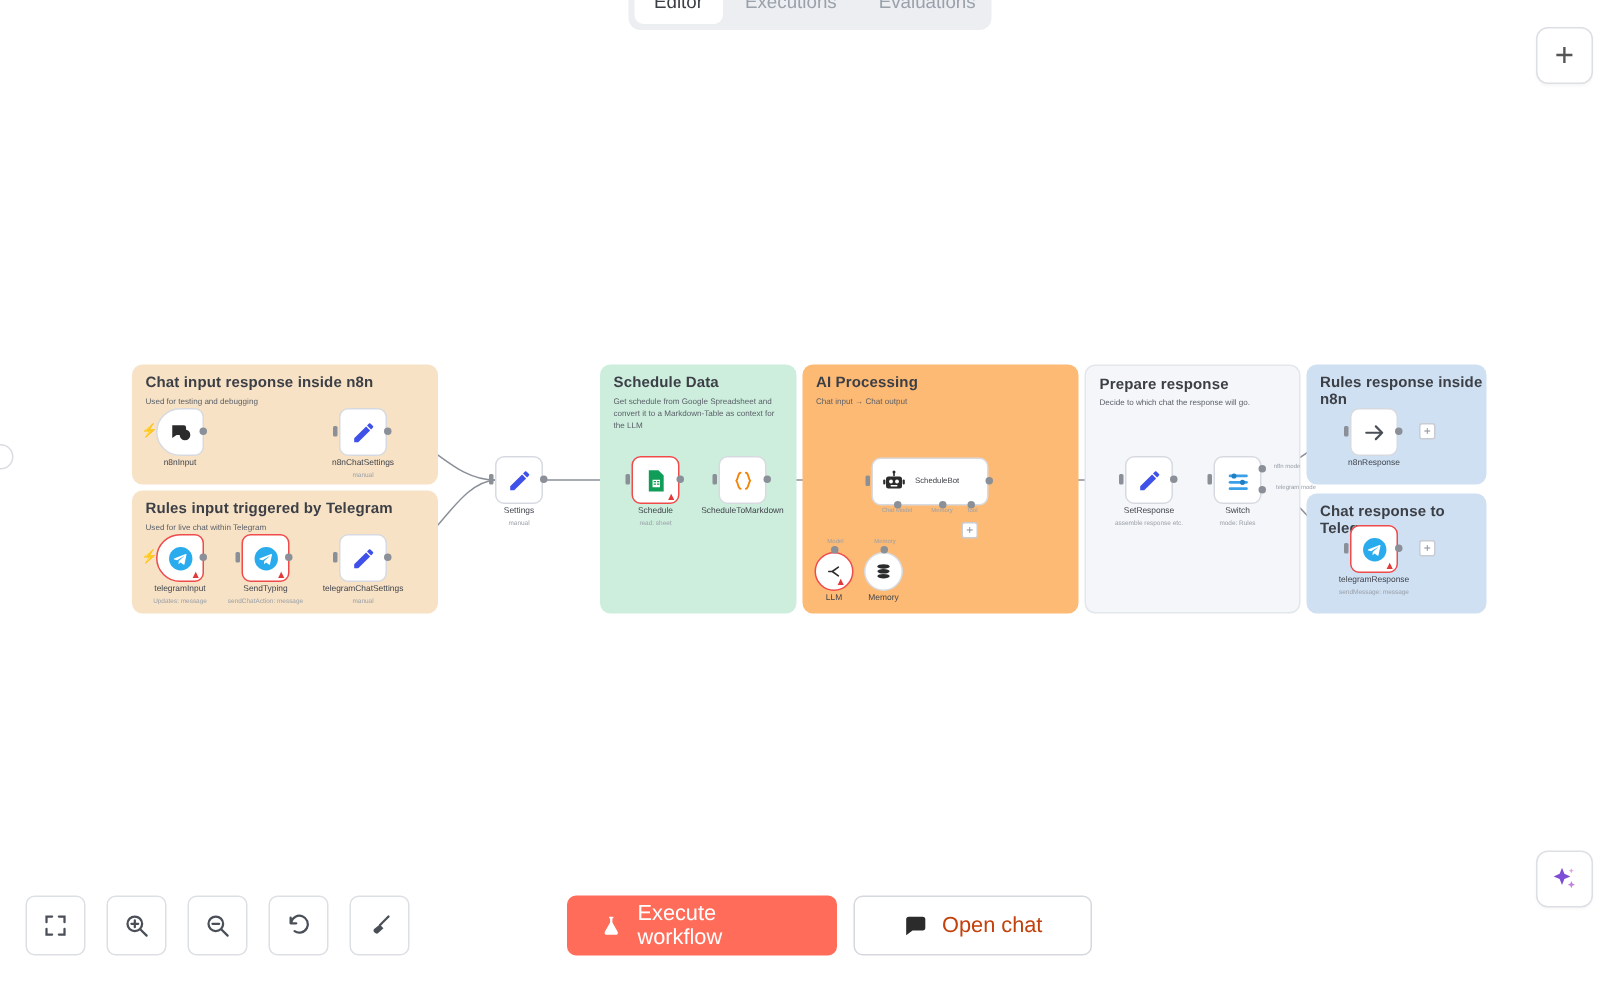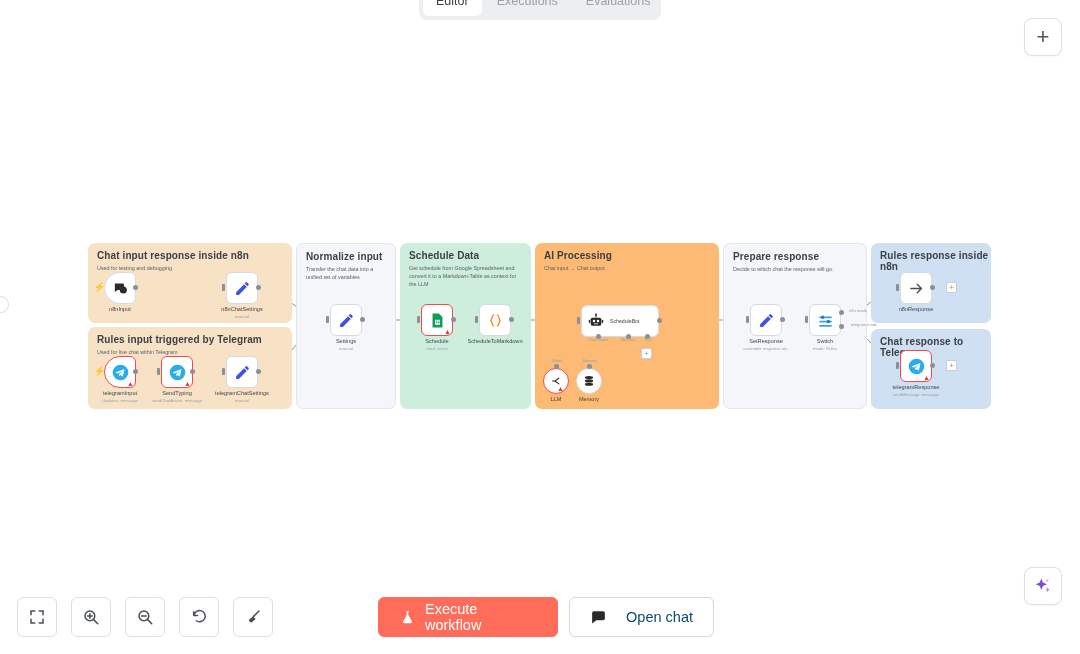--- a/index.html
+++ b/index.html
@@ -111,30 +111,30 @@
 
   
   .tb-btn {
     position: absolute; width: 40px; height: 40px;
     background: #fff; border: 1px solid #dcdfe4; border-radius: 6px;
     display: flex; align-items: center; justify-content: center;
     cursor: pointer;
   }
   .action-btn {
     position: absolute; height: 40px; border-radius: 6px;
-    display: flex; align-items: center; justify-content: space-between;
+    display: flex; align-items: center; justify-content: center;
     gap: 9px; cursor: pointer; font-size: 14.5px; padding: 0 20px;
   }
   #execute-workflow-button {
     left: 378px; top: 597px; width: 180px;
     background: #ff6d5a; color: #fff; border: 1px solid #ff6d5a;
   }
   #open-chat-button {
-    left: 569px; top: 597px; width: 145px;
-    background: #fff; color: #0c4a6e; border: 1px solid #d5d8dd;
+    left: 569px; top: 597px; width: 159px;
+    background: #fff; color: #c2410c; border: 1px solid #d5d8dd;
   }
   svg { display: block; }
 </style>
 </head>
 <body>
 
 <div id="canvas">
 
   <svg width="1080" height="654" style="position:absolute;left:0;top:0;pointer-events:none;">
     <g stroke="#8a8f98" stroke-width="1" fill="none">
@@ -180,24 +180,20 @@
   <div class="group" id="grp-0" style="left:88px;top:243px;width:204px;height:80px;background:#f7e2c6;">
     <div class="g-title">Chat input response inside n8n</div>
     <div class="g-sub">Used for testing and debugging</div>
   </div>
 
   <div class="group" id="grp-1" style="left:88px;top:327px;width:204px;height:82px;background:#f7e2c6;">
     <div class="g-title">Rules input triggered by Telegram</div>
     <div class="g-sub">Used for live chat within Telegram</div>
   </div>
 
-  <div class="group" id="grp-2" style="left:296px;top:243px;width:100px;height:166px;background:#f4f6f9;border:1px solid #e3e6eb;">
-    <div class="g-title">Normalize input</div>
-    <div class="g-sub">Transfer the chat data into a unified set of variables</div>
-  </div>
 
   <div class="group" id="grp-3" style="left:400px;top:243px;width:131px;height:166px;background:#cdeedd;">
     <div class="g-title">Schedule Data</div>
     <div class="g-sub">Get schedule from Google Spreadsheet and convert it to a Markdown-Table as context for the LLM</div>
   </div>
 
   <div class="group" id="grp-4" style="left:535px;top:243px;width:184px;height:166px;background:#fdba74;">
     <div class="g-title">AI Processing</div>
     <div class="g-sub">Chat input → Chat output</div>
   </div>

